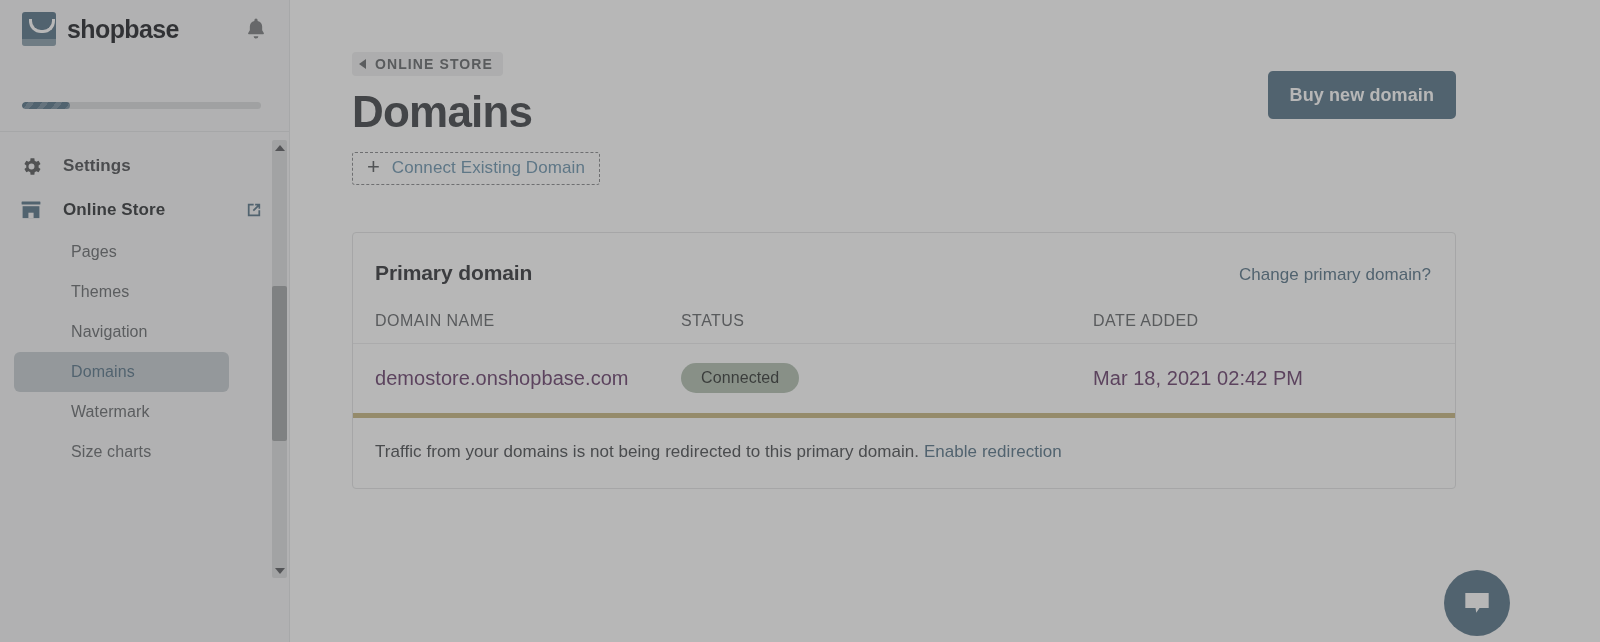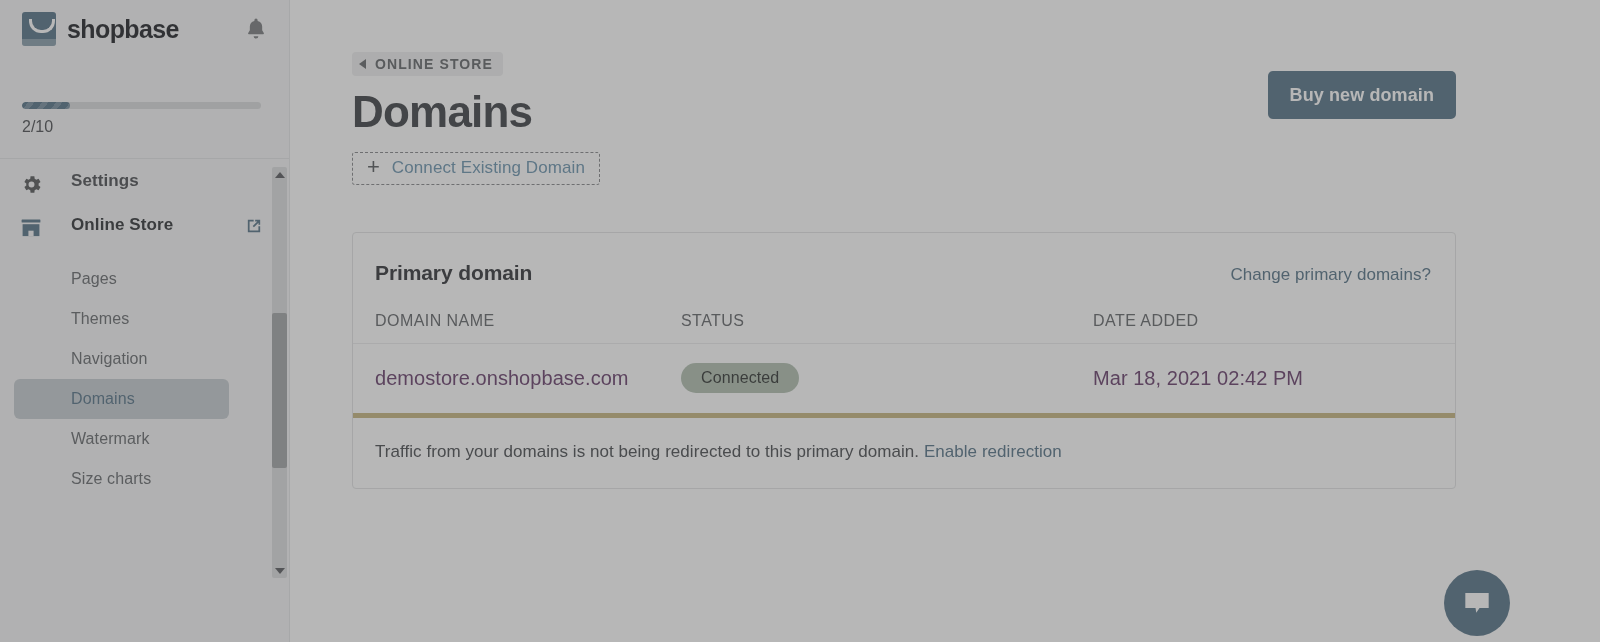--- a/index.html
+++ b/index.html
@@ -118,24 +118,24 @@
   .nav-scroll {
     position: relative;
     flex: 1 1 auto;
     padding-top: 12px;
     overflow: hidden;
   }
   .nav-group { padding-right: 24px; }
 
   .nav-top {
     display: flex;
+    align-items: center;
     height: 44px;
     padding-left: 18px;
     cursor: pointer;
-    gap: 8px;
   }
   .nav-icon {
     width: 26px; height: 26px;
     display: flex; align-items: center; justify-content: center;
     flex: 0 0 26px;
   }
   .nav-top-label {
     margin-left: 19px;
     font-size: 17px;
     font-weight: bold;
@@ -394,21 +394,20 @@
           <path d="M12 2.4a1.5 1.5 0 0 1 1.5 1.5v.6a5.6 5.6 0 0 1 4.2 5.4v3.3l1.5 2.6c.3.5-.05 1.1-.63 1.1H5.43c-.58 0-.93-.6-.63-1.1l1.5-2.6V9.9a5.6 5.6 0 0 1 4.2-5.4v-.6A1.5 1.5 0 0 1 12 2.4z" fill="#707880"></path>
           <path d="M9.8 18.6h4.4a2.2 2.2 0 0 1-4.4 0z" fill="#707880"></path>
         </svg>
       </div>
     </div>
 
     <div class="shop-ready">
       <div class="progress-track">
         <div class="progress-fill"></div>
       </div>
-      <div class="progress-label">2/10</div>
     </div>
 
     <div class="nav-divider"></div>
 
     <div class="nav-scroll">
       <div class="nav-group">
 
         <div class="nav-top">
           <span class="nav-icon">
             <svg width="23" height="23" viewBox="0 0 24 24" aria-hidden="true">
@@ -481,21 +480,21 @@
       <div class="connect-btn">
         <span class="connect-plus">+</span>
         <span class="connect-label">Connect Existing Domain</span>
       </div>
 
       <button class="buy-btn">Buy new domain</button>
 
       <section class="card">
         <div class="card-head">
           <div class="card-title">Primary domain</div>
-          <div class="card-link">Change primary domains?</div>
+          <div class="card-link">Change primary domain?</div>
         </div>
 
         <div class="table">
           <div class="t-head">
             <div class="th col-name">DOMAIN NAME</div>
             <div class="th col-status">STATUS</div>
             <div class="th col-date">DATE ADDED</div>
           </div>
 
           <div class="t-row">

